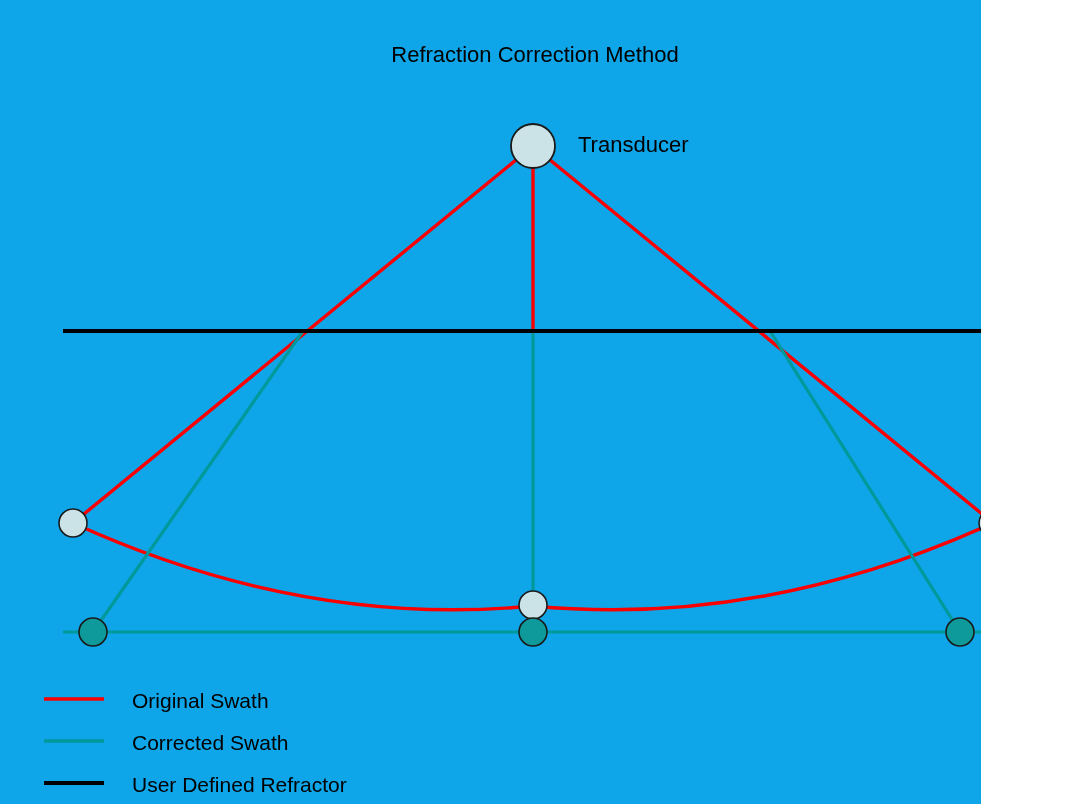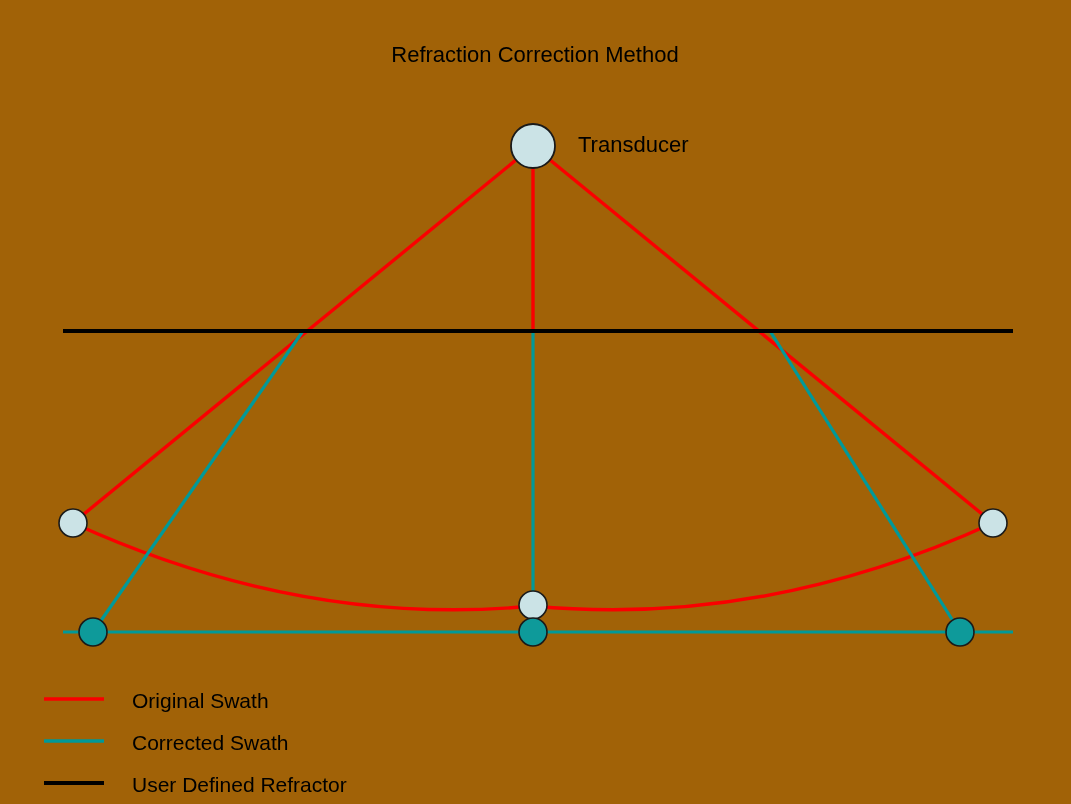--- a/index.html
+++ b/index.html
@@ -7,23 +7,23 @@
     margin: 0;
     padding: 0;
     background: #ffffff;
   }
   body {
     font-family: "Liberation Sans", sans-serif;
     color: #000000;
   }
   #stage {
     position: relative;
-    width: 1071px;
+    width: 981px;
     height: 804px;
-    background: #a16207;
+    background: #0ea5e9;
     overflow: hidden;
   }
   #figure {
     position: absolute;
     left: 0;
     top: 0;
     width: 1071px;
     height: 804px;
     display: block;
   }

